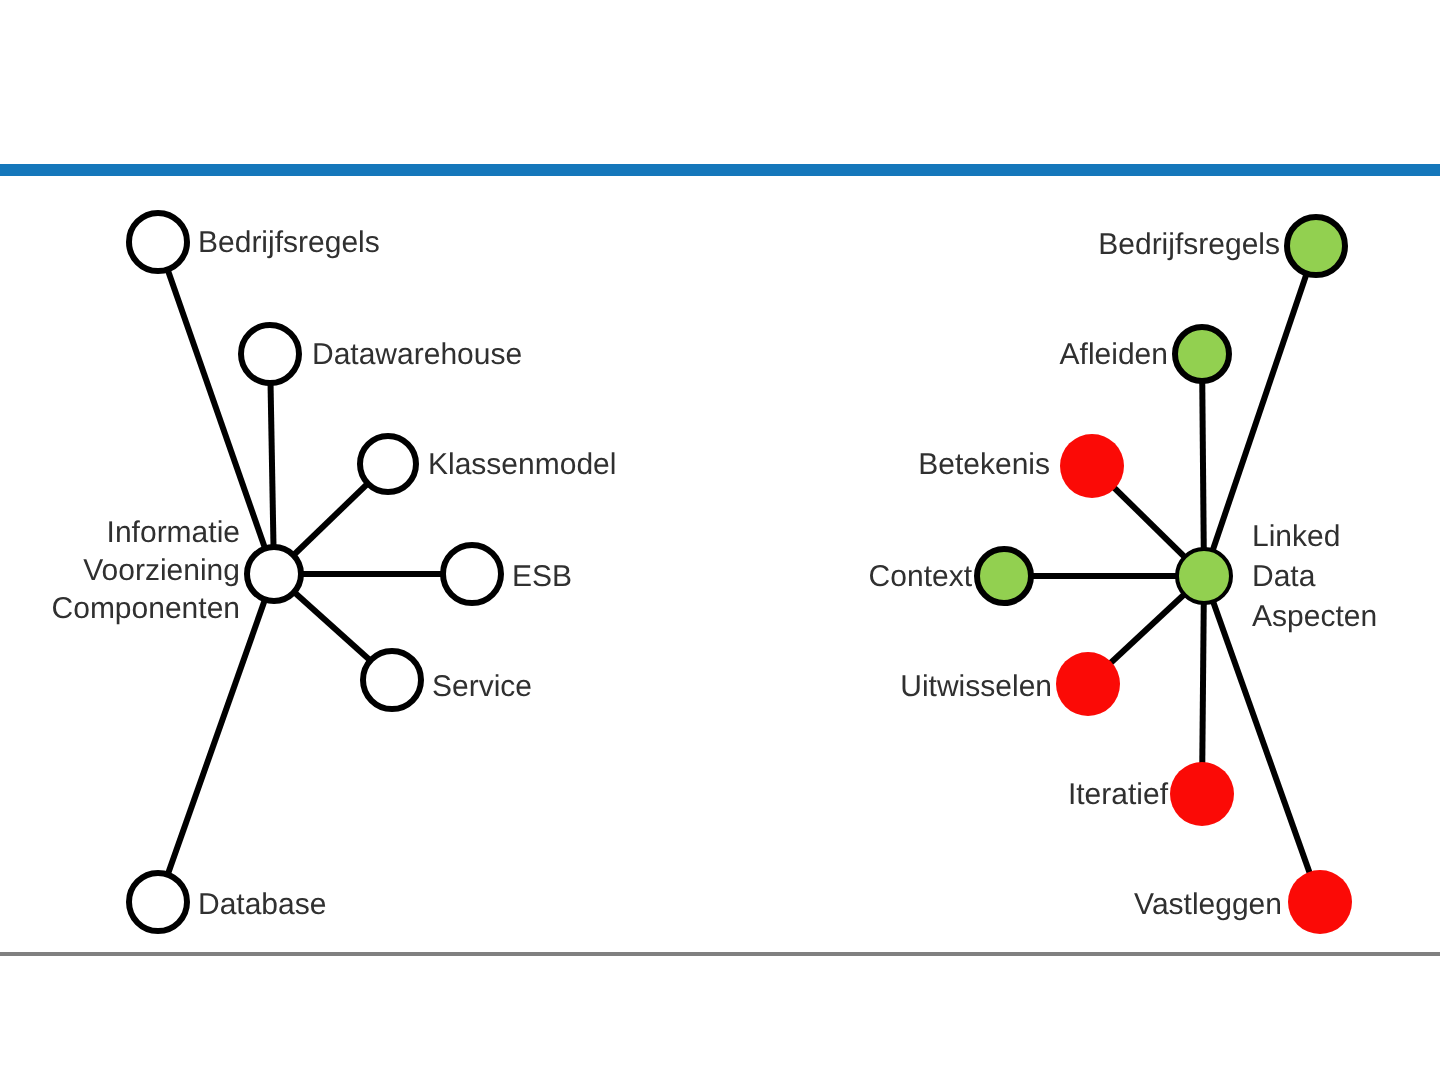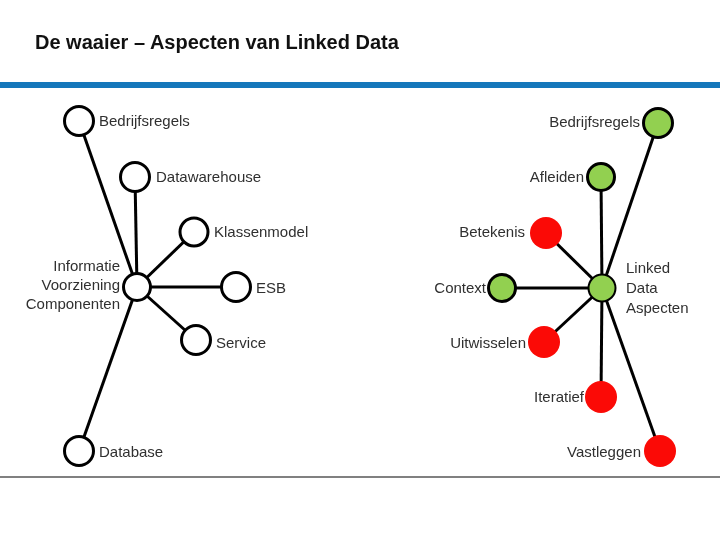--- a/index.html
+++ b/index.html
@@ -34,21 +34,20 @@
     position: absolute;
     left: 0;
     top: 0;
   }
 </style>
 </head>
 <body>
 
 <div id="slide">
 
-  <div class="slide-title">De waaier – Aspecten van Linked Data</div>
 
   <svg class="diagram-svg" width="720" height="540" viewBox="0 0 720 540">
 
     <rect x="0" y="82" width="720" height="6" fill="#1577bb"></rect>
     <rect x="0" y="476" width="720" height="2" fill="#808080"></rect>
 
     <g stroke-linecap="butt">
 
       <line x1="137" y1="287" x2="79" y2="121" stroke="#000" stroke-width="3"></line>
       <line x1="137" y1="287" x2="135" y2="177" stroke="#000" stroke-width="3"></line>

